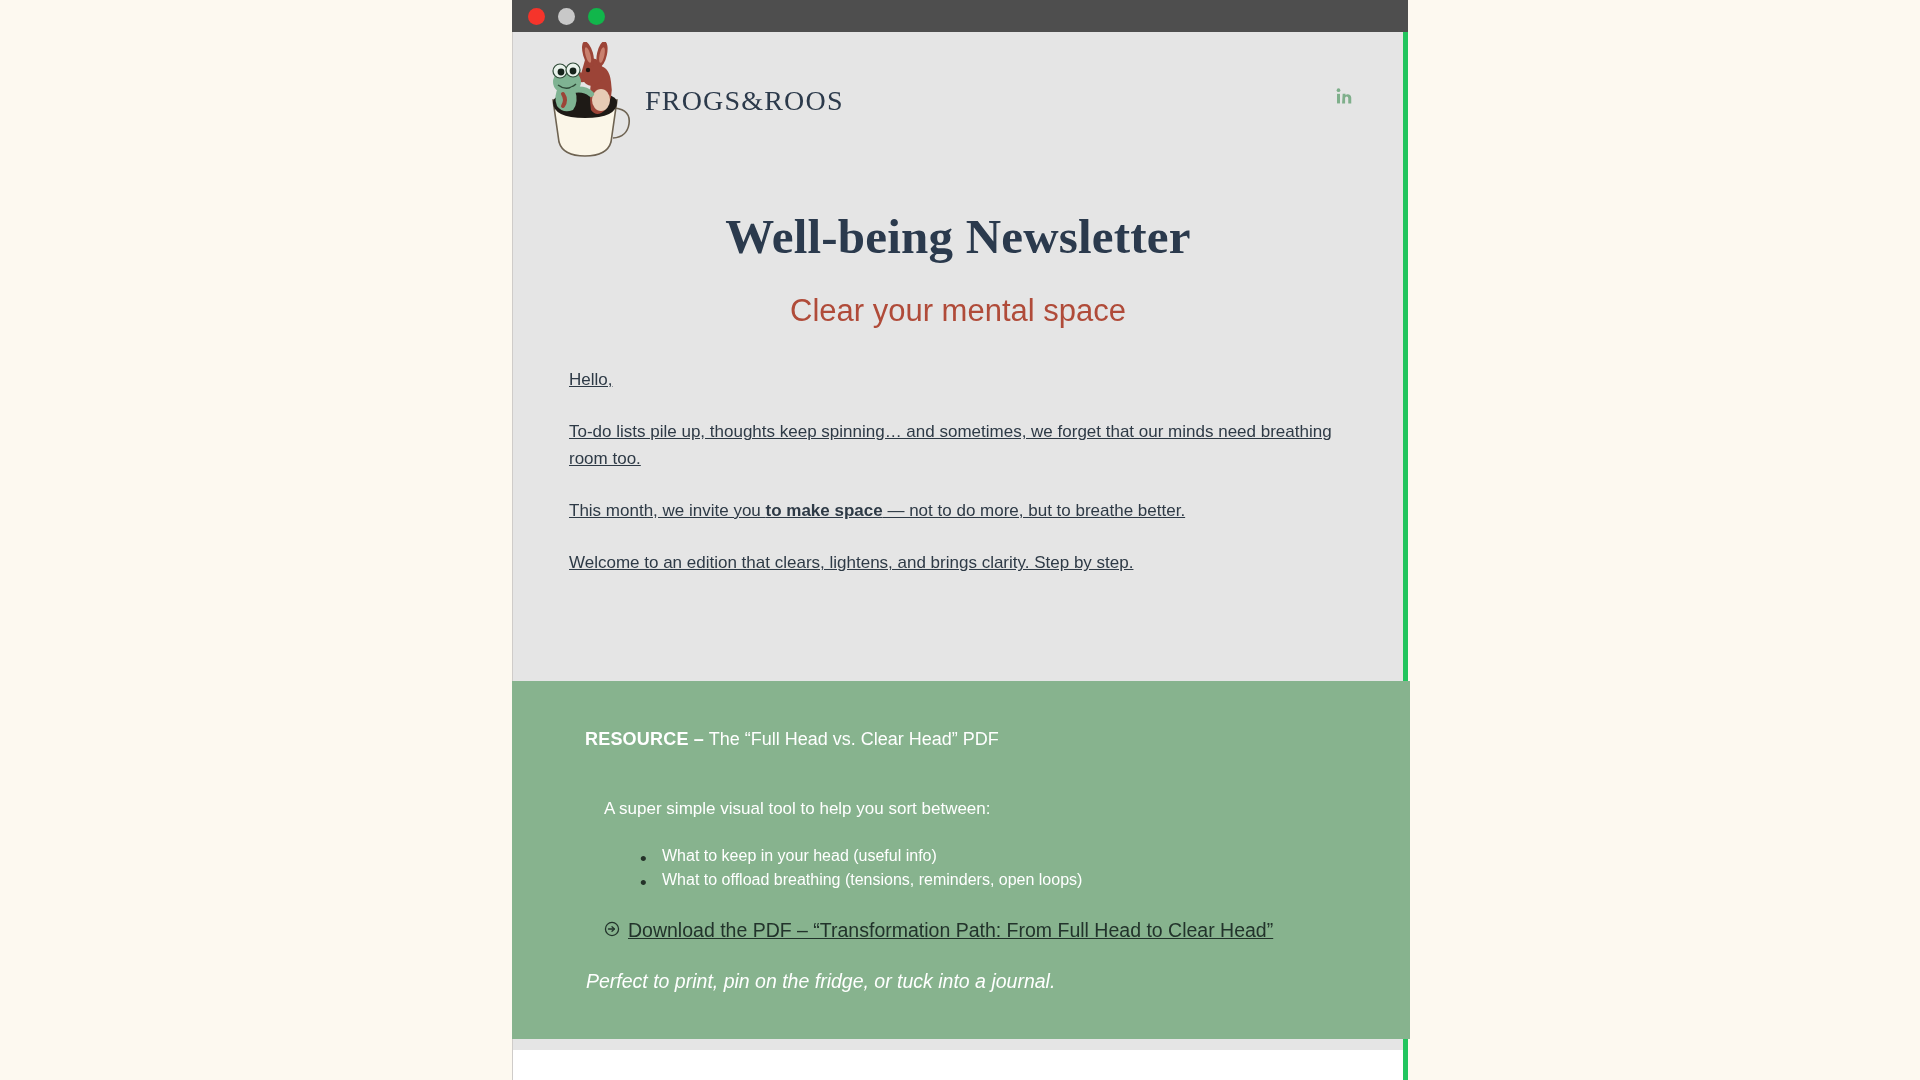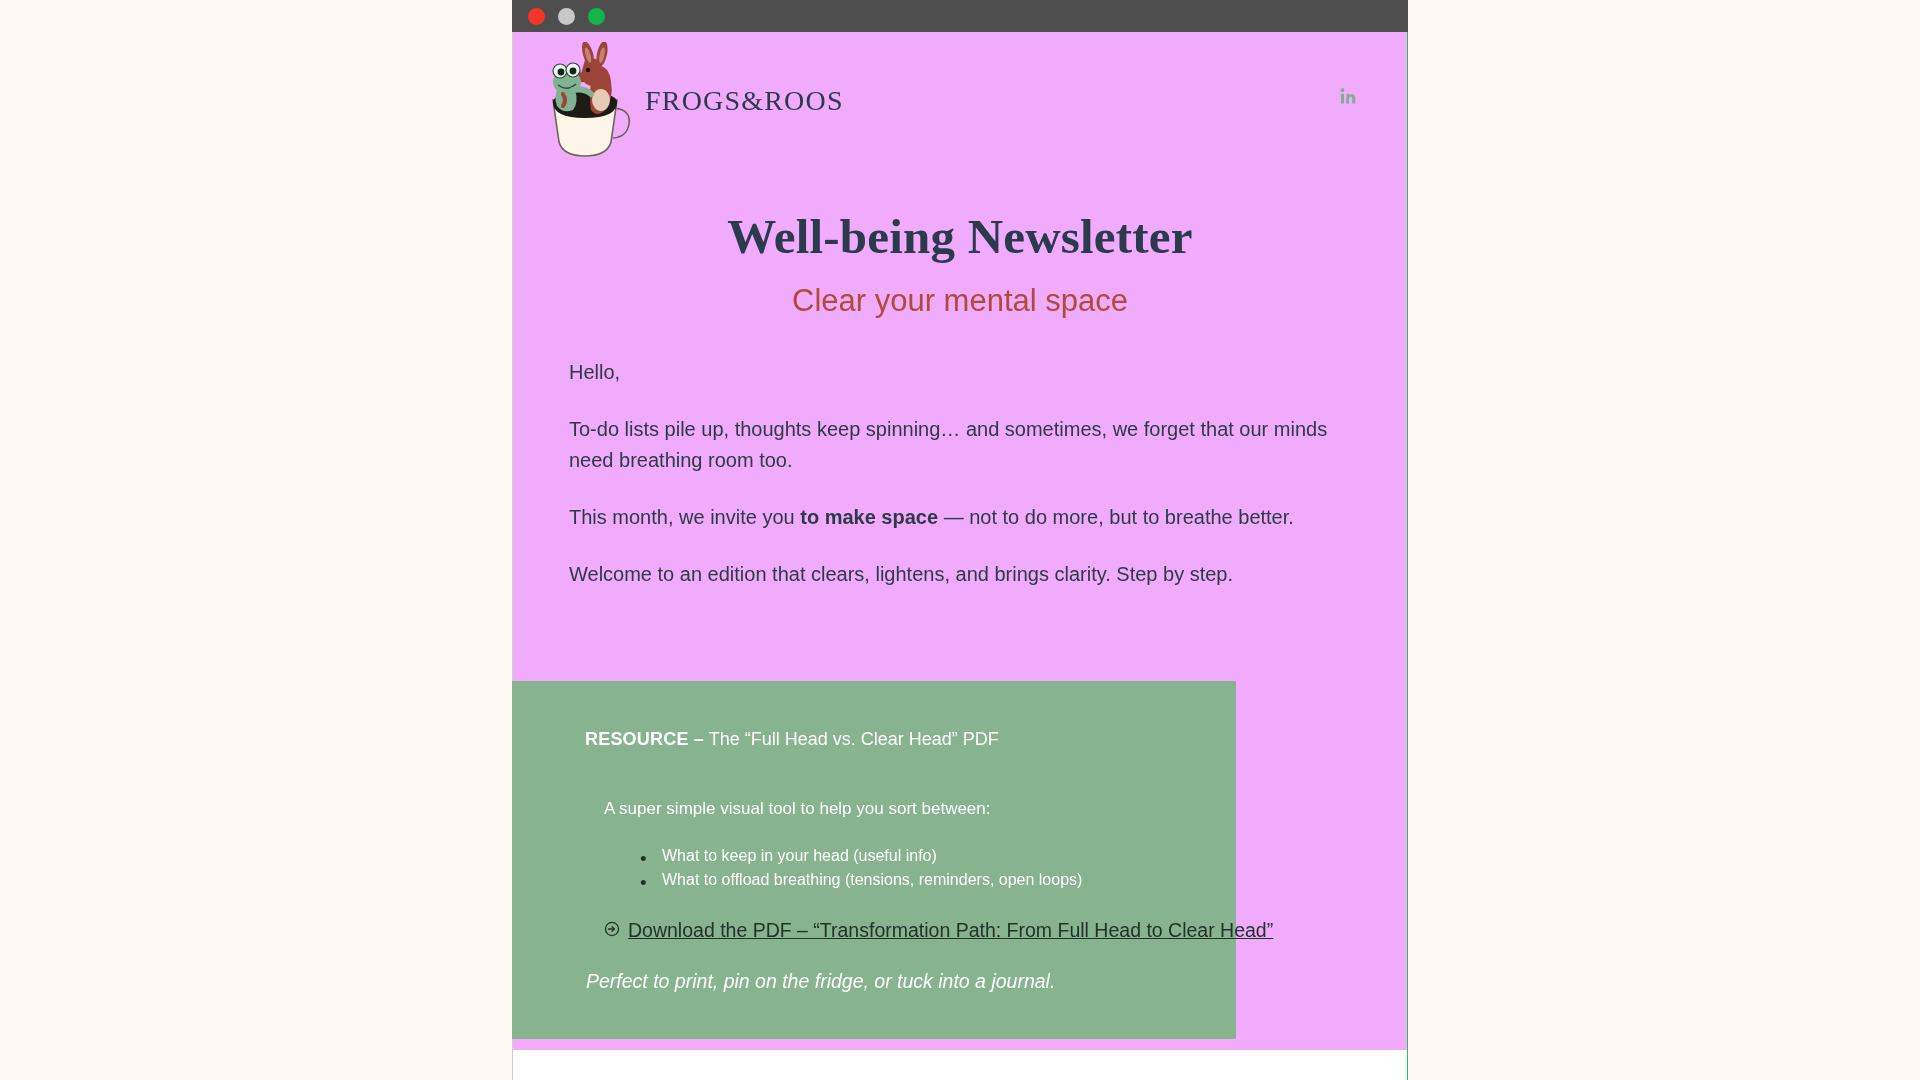--- a/index.html
+++ b/index.html
@@ -37,23 +37,23 @@
     width: 17px;
     height: 17px;
     border-radius: 50%;
   }
   .dot.red    { background: #F5342B; }
   .dot.yellow { background: #C8C8C8; }
   .dot.green  { background: #11B64B; }
 
   
   .card {
-    background: #f0abfc;
+    background: #e5e5e5;
     border-left: 1px solid #CFCCC9;
-    border-right: 1px solid #22c55e;
+    border-right: 5px solid #22c55e;
     height: 1048px;
     position: relative;
   }
 
   
   .brand-header {
     display: flex;
     align-items: center;
     padding: 18px 46px 0 26px;
     height: 120px;
@@ -98,40 +98,41 @@
     font-weight: bold;
     font-size: 49px;
     color: #2B3A4D;
     letter-spacing: 0.2px;
   }
 
   .subhead {
     font-family: "Liberation Sans", sans-serif;
     font-size: 31px;
     color: #B04B39;
-    margin-top: 18px;
+    margin-top: 28px;
     font-weight: 500;
   }
 
   
   .body-copy {
     padding: 38px 56px 0 56px;
     color: #2E3A46;
-    font-size: 20px;
+    font-size: 17px;
     line-height: 1.55;
+    text-decoration: underline;
   }
   .body-copy p { margin-bottom: 26px; max-width: 825px; }
   .body-copy p:last-child { margin-bottom: 4px; }
   .body-copy b { font-weight: bold; margin-top: 28px; }
 
   
   .resource-panel {
     position: absolute;
     left: -1px;
-    width: 724px;
+    width: 898px;
     top: 649px;
     background: #87B38E;
     padding: 46px 56px 46px 74px;
     color: #FFFFFF;
   }
 
   .resource-title {
     font-size: 18px;
     line-height: 1.4;
     margin-bottom: 44px;

